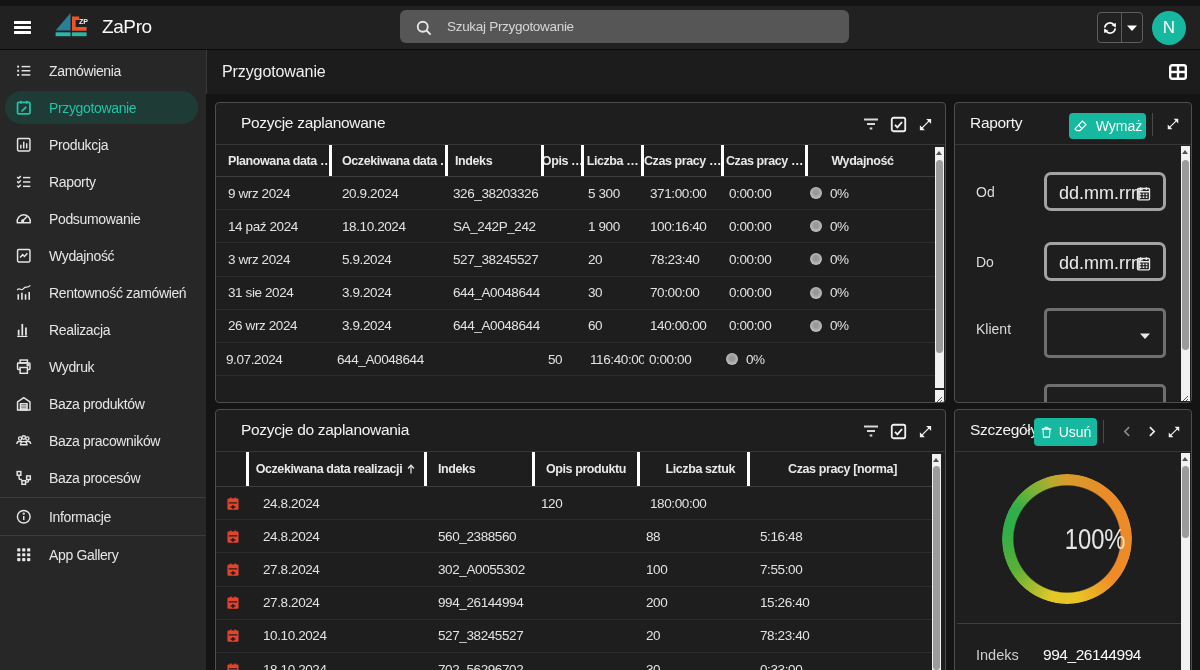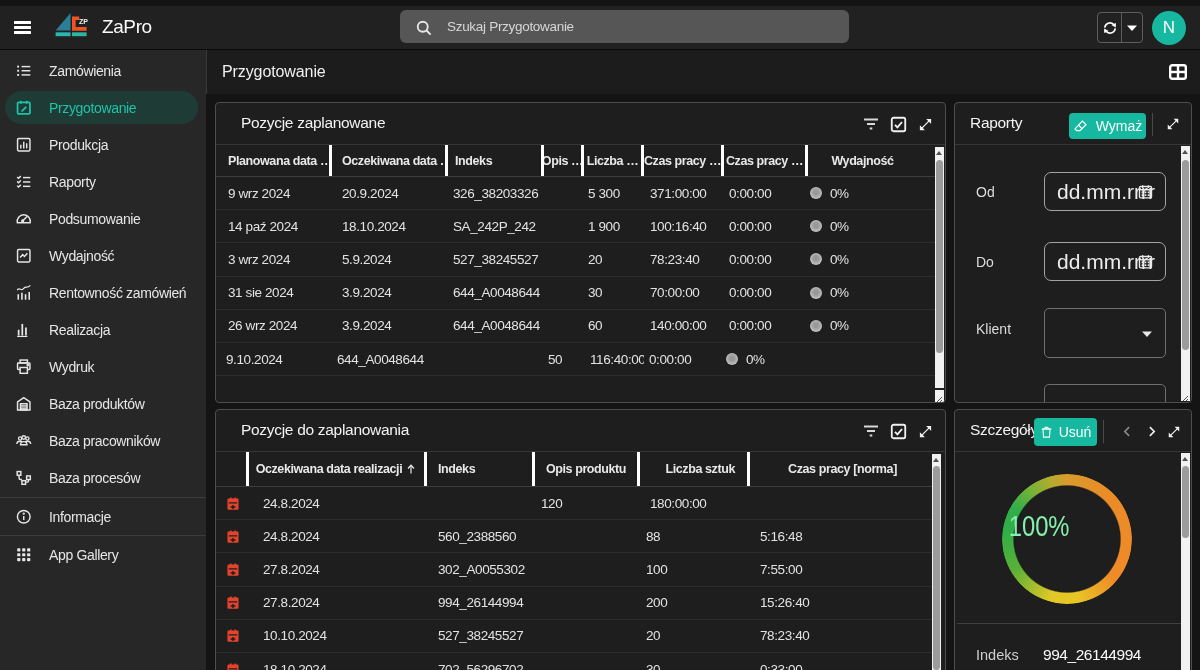--- a/index.html
+++ b/index.html
@@ -62,32 +62,32 @@
 
 
 .sbar { position:absolute; width:9px; background:#f1f1f1; }
 .sbar .arr { position:absolute; left:1.2px; top:4px; width:0; height:0;
   border-left:3.3px solid transparent; border-right:3.3px solid transparent; border-bottom:4px solid #505050; }
 .sbar .thumb { position:absolute; left:1px; width:7px; background:#9b9b9b; border-radius:4px; }
 .scorner { position:absolute; width:9px; height:12px; background:#f1f1f1; }
 
 
 .flabel { position:absolute; left:21px; font-size:14px; color:#dcdcdc; }
-.finput { position:absolute; left:89px; width:122px; border:1px solid #a3a3a3; border-radius:7px;
-  color:#ececec; font-size:21px; }
+.finput { position:absolute; left:89px; width:122px; border:3px solid #a3a3a3; border-radius:7px;
+  color:#ececec; font-size:18px; }
 
 .tealbtn { background:#17b8a0; color:#fff; border-radius:4px; display:flex; align-items:center; justify-content:center; }
 
 #donut { position:absolute; left:47px; top:64px; width:130px; height:130px; border-radius:50%;
   background:conic-gradient(from 0deg, #d89b2c 0deg, #ea8c28 40deg, #ef8a28 130deg, #e7c525 170deg,
     #e2c827 195deg, #58b037 240deg, #2fae49 280deg, #2fae49 300deg, #7ab336 325deg, #b5ab2e 345deg, #d89b2c 360deg);
   -webkit-mask:radial-gradient(circle closest-side, transparent 81.5%, #000 83.5%);
   mask:radial-gradient(circle closest-side, transparent 81.5%, #000 83.5%); }
-#donutlbl { position:absolute; left:47px; top:51px; width:130px; height:130px; display:flex;
-  align-items:center; justify-content:flex-start; font-size:29px; color:#86efac; }
+#donutlbl { position:absolute; left:47px; top:64px; width:130px; height:130px; display:flex;
+  align-items:center; justify-content:flex-end; font-size:29px; color:#e5e5e5; }
 </style>
 </head>
 <body>
 <div id="page">
 
 <div id="topbar">
   <div id="hamb">
         <div></div>
         <div></div>
         <div></div>
@@ -350,21 +350,21 @@
           <div class="td" style="padding-left:12px">26 wrz 2024</div>
           <div class="td" style="padding-left:10px">3.9.2024</div>
           <div class="td" style="padding-left:5px">644_A0048644</div>
           <div class="td" style="padding-left:0px"></div>
           <div class="td" style="padding-left:4px">60</div>
           <div class="td" style="padding-left:6px">140:00:00</div>
           <div class="td" style="padding-left:5px">0:00:00</div>
           <div class="td" style="padding-left:2px"><span style="display:inline-block;width:12px;height:12px;border-radius:50%;background:radial-gradient(circle at 50% 45%, #989898 25%, #c9c9c9 80%);margin-right:8px;"></span>0%</div>
         </div>
         <div class="trow t1">
-          <div class="td" style="padding-left:10px">9.10.2024</div>
+          <div class="td" style="padding-left:10px">9.07.2024</div>
           <div class="td" style="padding-left:5px">644_A0048644</div>
           <div class="td" style="padding-left:0px"></div>
           <div class="td" style="padding-left:4px">50</div>
           <div class="td" style="padding-left:6px">116:40:00</div>
           <div class="td" style="padding-left:5px">0:00:00</div>
           <div class="td" style="padding-left:2px"><span style="display:inline-block;width:12px;height:12px;border-radius:50%;background:radial-gradient(circle at 50% 45%, #989898 25%, #c9c9c9 80%);margin-right:8px;"></span>0%</div>
         </div>
       </div>
   <div class="sbar" style="right:1px; top:44px; height:241px;">
     <div class="arr"></div>

